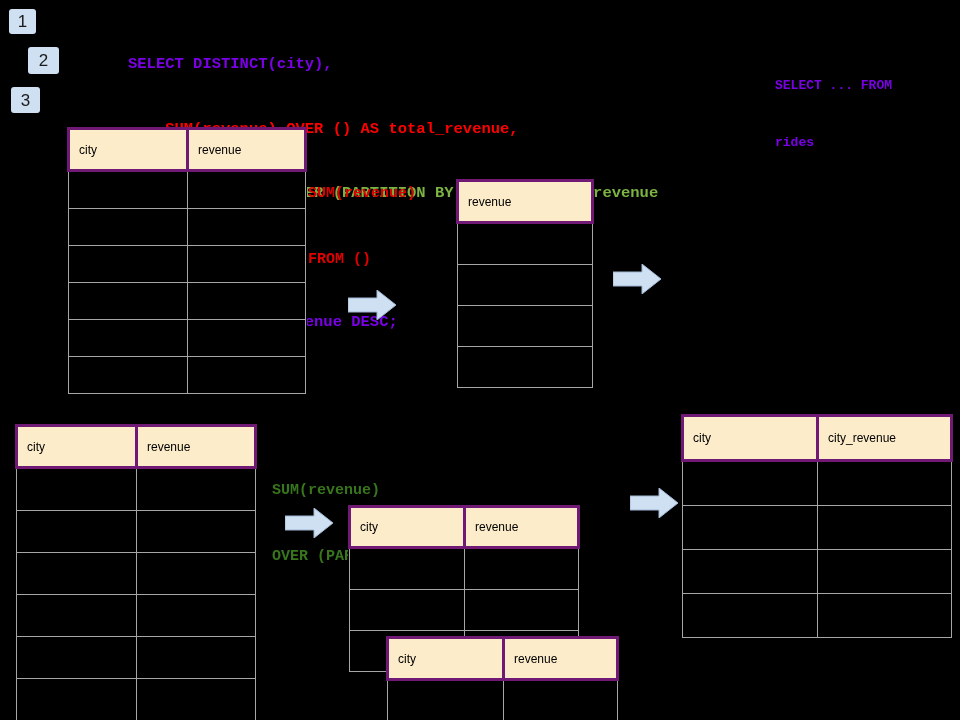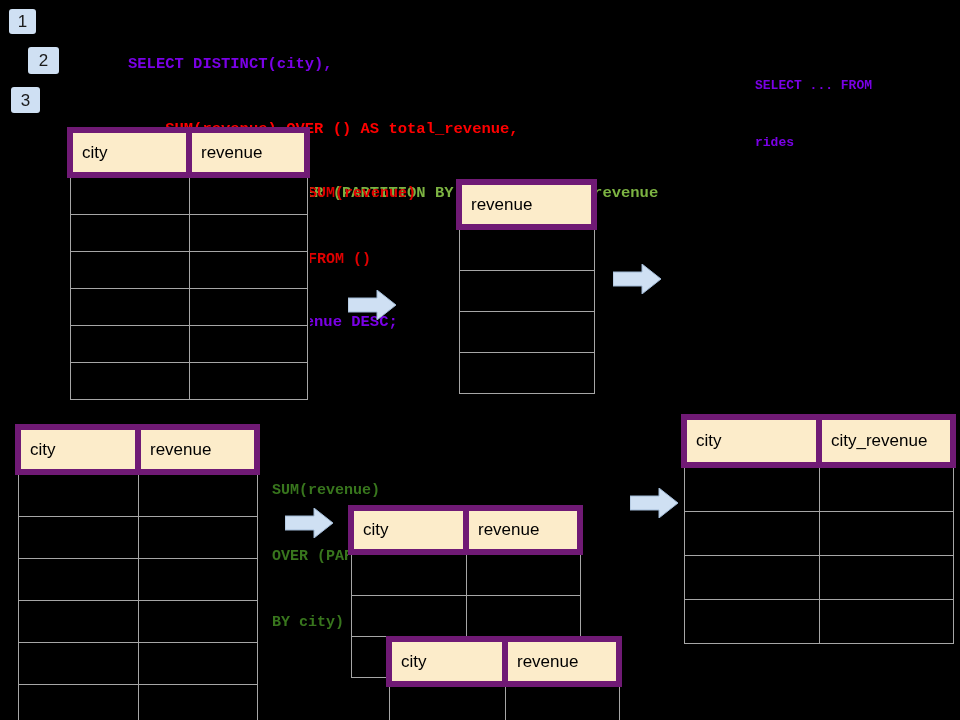--- a/index.html
+++ b/index.html
@@ -69,26 +69,26 @@
     border-collapse: collapse;
     table-layout: fixed;
     background: #000000;
   }
   .tbl td {
     border: 1px solid #a6a6a6;
     padding: 0;
     background: #000000;
   }
   .tbl th {
-    border: 6px solid #701a75;
+    border: 3px solid #701a75;
     background: #fcecca;
     color: #000000;
     font-family: "Liberation Sans", sans-serif;
     font-weight: normal;
-    font-size: 17px;
+    font-size: 12px;
     text-align: left;
     padding: 0 0 0 9px;
   }
 
   
   .arrow {
     position: absolute;
   }
 </style>
 </head>
@@ -107,34 +107,33 @@
   </div>
 
   <div class="sql" style="left:84px; top:11px;">
     <div class="sql-line" style="color:#7a00e6;">SELECT DISTINCT(city),</div>
     <div class="sql-line" style="color:#ff0000;">    SUM(revenue) OVER () AS total_revenue,</div>
     <div class="sql-line" style="color:#7cb342;">    SUM(revenue) OVER (PARTITION BY city) as city_revenue</div>
     <div class="sql-line" style="color:#7a00e6;">  FROM rides</div>
     <div class="sql-line" style="color:#7a00e6;">  ORDER by city_revenue DESC;</div>
   </div>
 
-  <div class="annot-sm" style="left:755px; top:38px; color:#7a00e6;">
+  <div class="annot-sm" style="left:775px; top:38px; color:#7a00e6;">
     <div>SELECT ... FROM</div>
     <div>rides</div>
   </div>
 
   <div class="annot" style="left:308px; top:139px; color:#e00000;">
     <div>SUM(revenue)</div>
     <div>FROM ()</div>
   </div>
 
   <div class="annot" style="left:272px; top:436px; color:#38761d;">
     <div>SUM(revenue)</div>
     <div>OVER (PARTITION</div>
-    <div>BY city)</div>
   </div>
 
   <table class="tbl" style="left:67px; top:127px; width:237px;">
     <colgroup>
         <col style="width:119px">
         <col style="width:118px">
       </colgroup>
     <thead>
       <tr>
         <th style="height:39px;">city</th>

